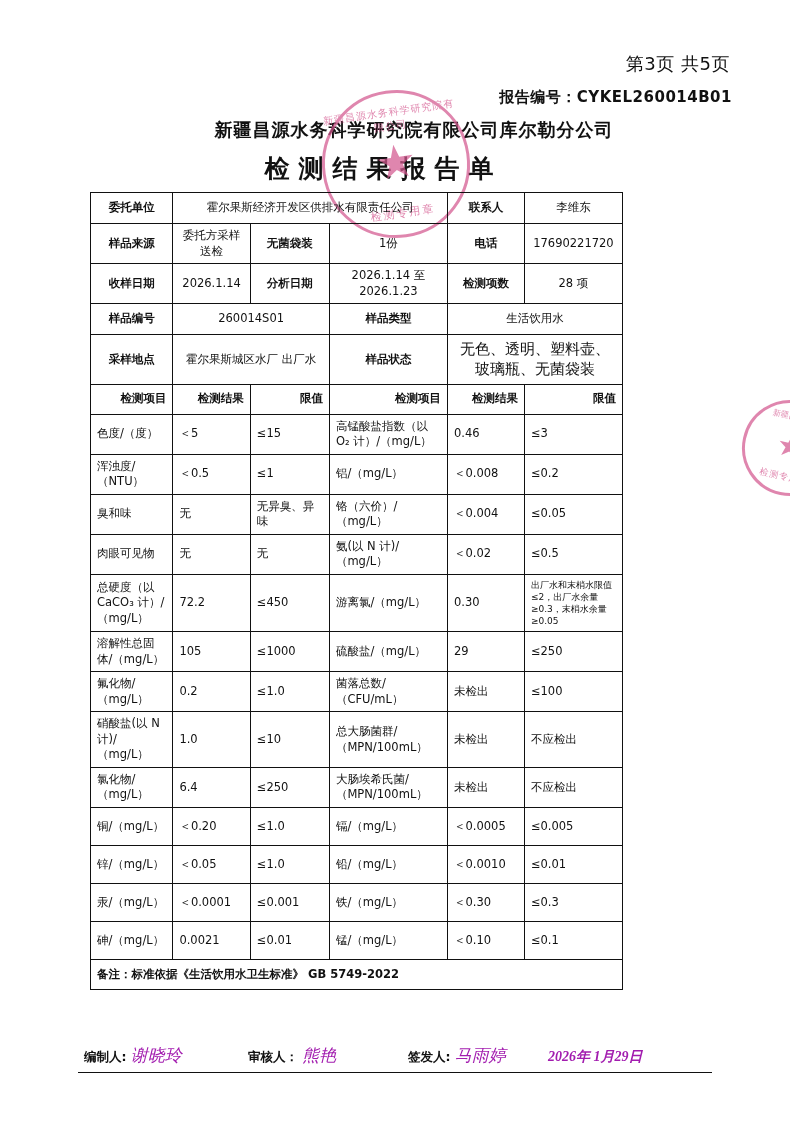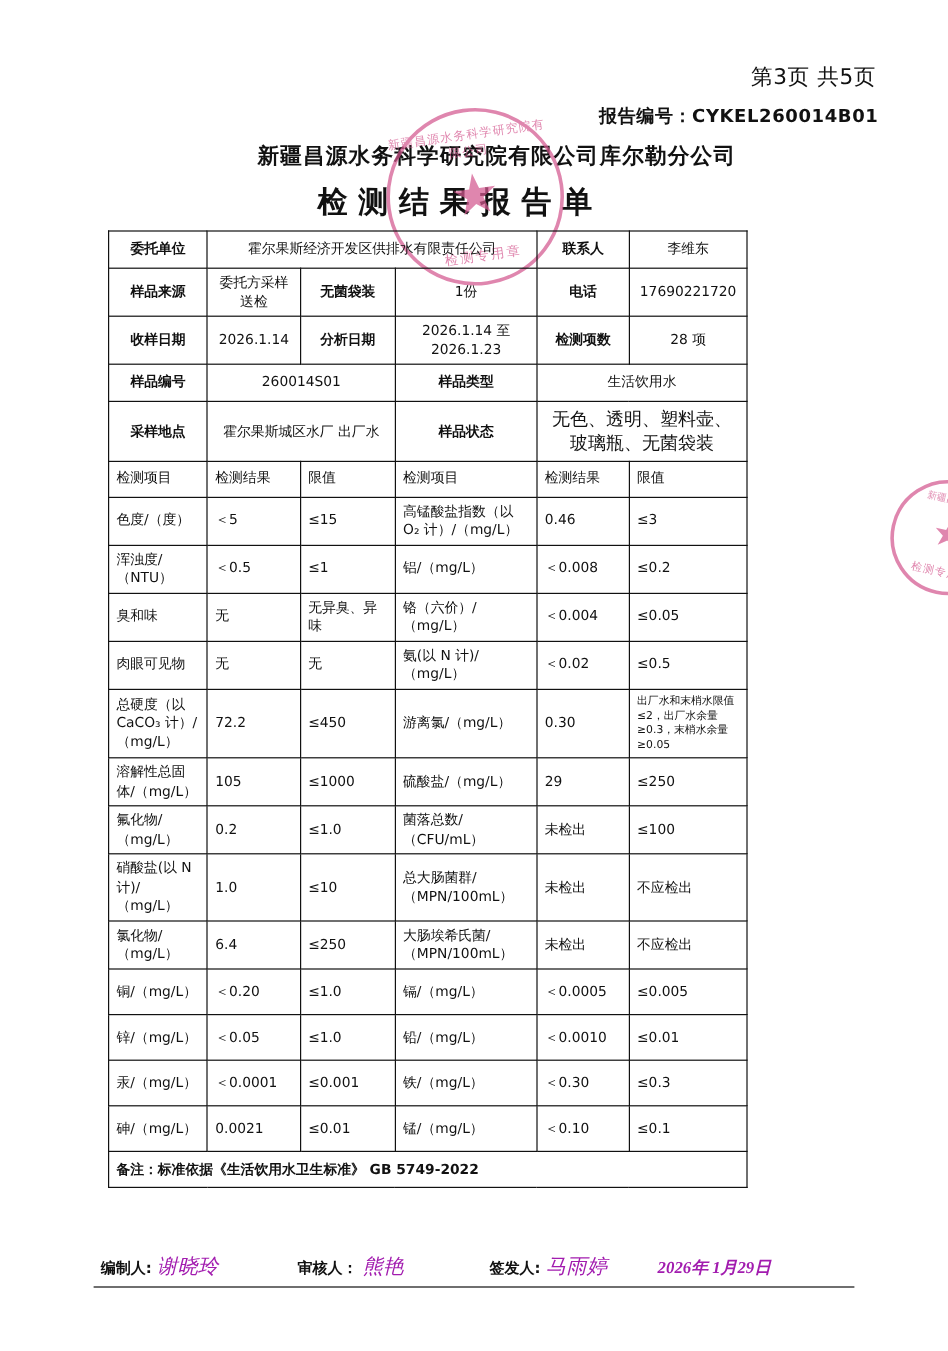--- a/index.html
+++ b/index.html
@@ -57,21 +57,21 @@
     font-size: 11.5px;
   }
   table.main td {
     border: 1px solid #111;
     padding: 4px 6px;
     vertical-align: middle;
     line-height: 1.35;
   }
   .c { text-align: center; }
   .lbl { text-align: center; font-weight: bold; white-space: nowrap; }
-  .hdr { text-align: left; font-weight: normal; }
+  .hdr { text-align: right; font-weight: bold; }
   .h-row td { height: 30px; }
   .info td { height: 31px; }
   .data td { height: 38px; }
   .small { font-size: 9px; line-height: 1.25; }
   .remark td { height: 30px; text-align: left; font-weight: bold; padding-left: 10px; margin-left: 25px; }
   .sig {
     position: absolute;
     left: 78px; top: 1044px;
     width: 634px;
     font-size: 12.5px;

